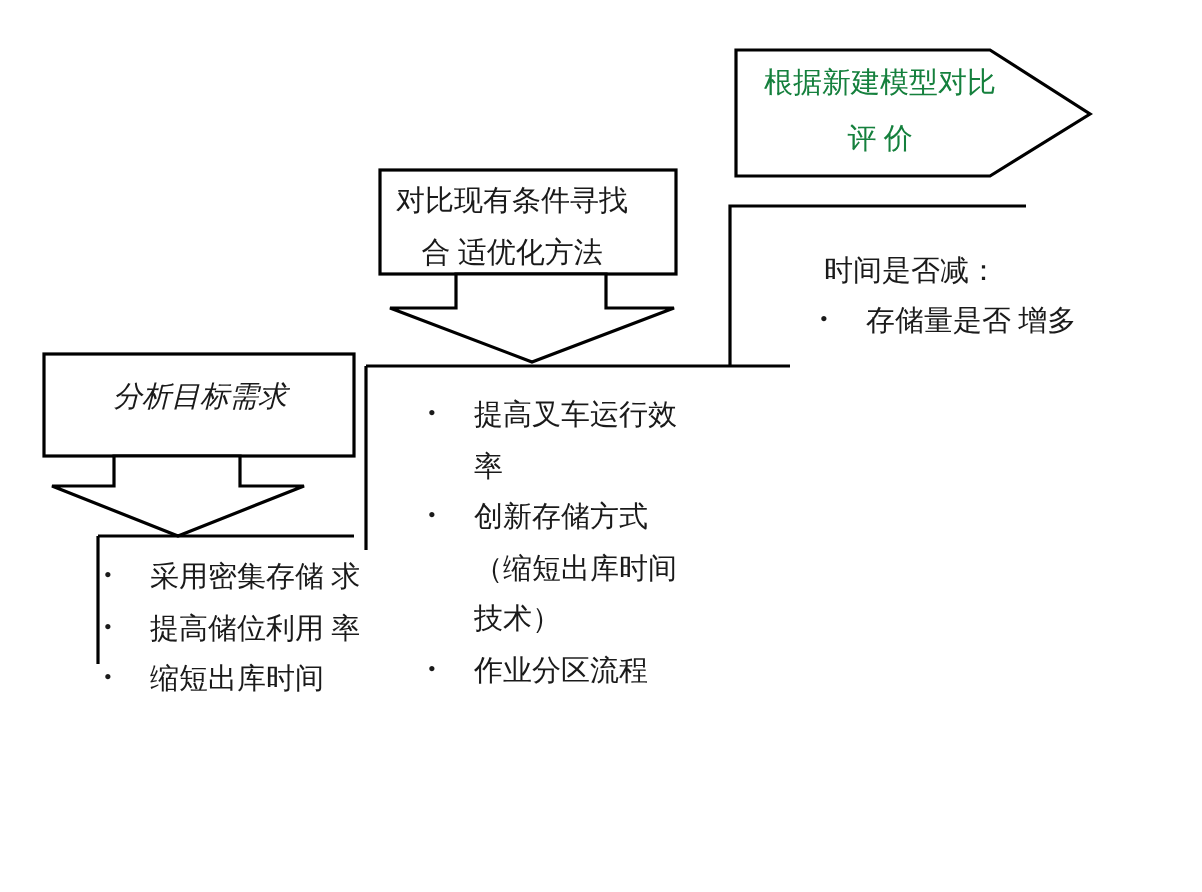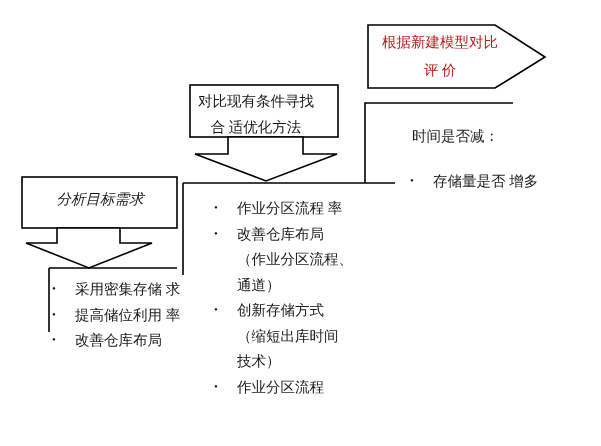--- a/index.html
+++ b/index.html
@@ -45,21 +45,21 @@
     color: #1a1a1a;
   }
   #arrow-head-label {
     position: absolute;
     left: 378px;
     top: 28px;
     width: 124px;
     text-align: center;
     font-size: 14.5px;
     line-height: 28px;
-    color: #b91c1c;
+    color: #15803d;
   }
   #mid-box-label {
     left: 192px;
     top: 88px;
     width: 128px;
   }
   #left-box-label {
     left: 22px;
     top: 186px;
     width: 156px;
@@ -93,21 +93,21 @@
     top: 277px;
     width: 150px;
   }
   #mid-bullets {
     left: 204px;
     top: 196px;
     width: 150px;
   }
   #right-bullets {
     left: 400px;
-    top: 169px;
+    top: 149px;
     width: 150px;
   }
   #right-heading {
     left: 412px;
     top: 125px;
     width: 160px;
     font-size: 14.5px;
     line-height: 22px;
   }
 </style>
@@ -143,29 +143,26 @@
   <div class="box-label" id="mid-box-label">对比现有条件寻找合
 适优化方法</div>
 
   <div class="box-label" id="left-box-label">分析目标需求</div>
 
   <ul class="bullet-list" id="left-bullets">
     <li>采用密集存储
 求</li>
     <li>提高储位利用
 率</li>
-    <li>改善仓库布局</li>
+    <li>缩短出库时间</li>
   </ul>
 
   <ul class="bullet-list" id="mid-bullets">
-    <li>作业分区流程
+    <li>提高叉车运行效
 率</li>
-    <li>改善仓库布局
-（作业分区流程、
-通道）</li>
     <li>创新存储方式
 （缩短出库时间
 技术）</li>
     <li>作业分区流程</li>
   </ul>
 
   <div class="text-block" id="right-heading">时间是否减：</div>
   <ul class="bullet-list" id="right-bullets">
     <li>存储量是否
 增多</li>

